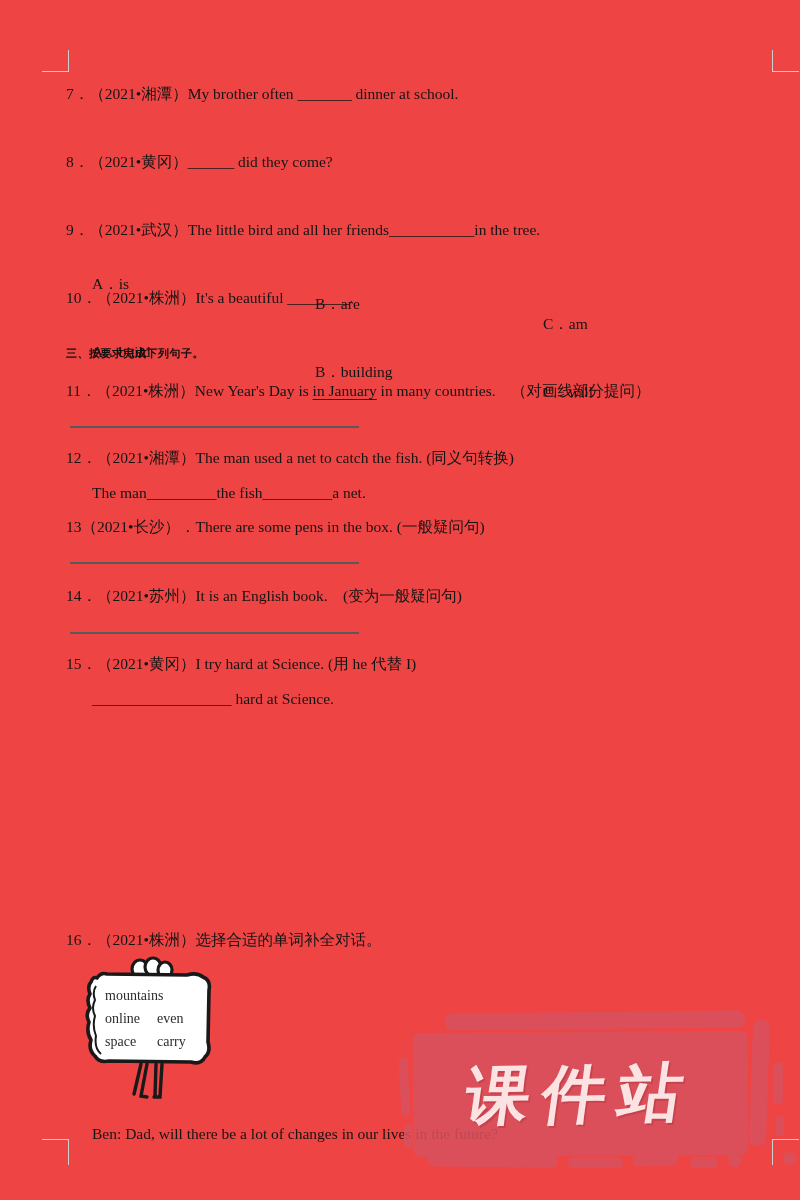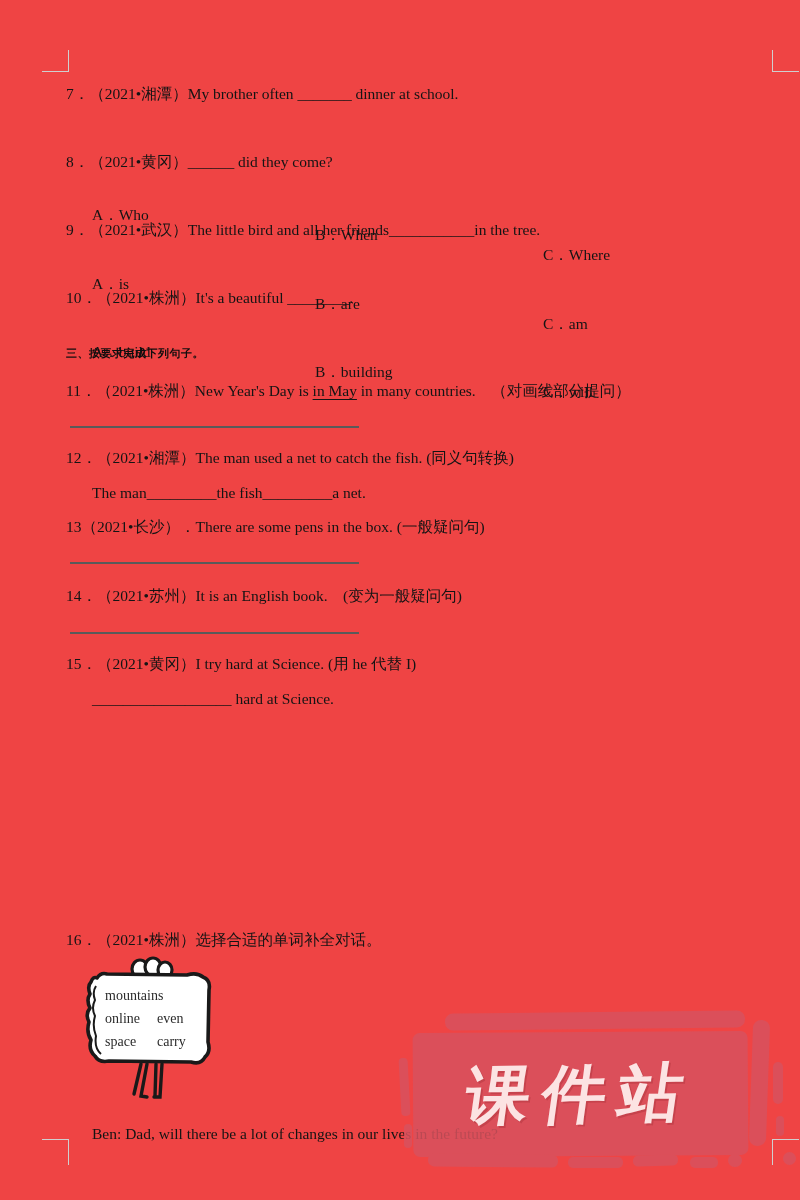--- a/index.html
+++ b/index.html
@@ -57,43 +57,38 @@
 <div class="page">
 
   <div class="corner tl"></div>
   <div class="corner tr"></div>
   <div class="corner bl"></div>
   <div class="corner br"></div>
 
   <div class="row stem" style="top:84px">7．（2021•湘潭）My brother often _______ dinner at school.</div>
 
   <div class="row stem" style="top:152px">8．（2021•黄冈）______ did they come?</div>
-  <div class="row opts" style="top:185px">
-    <span class="optA">A．Who</span>
-    <span class="optB">B．When</span>
-    <span class="optC">C．Where</span>
-  </div>
 
   <div class="row stem" style="top:220px">9．（2021•武汉）The little bird and all her friends___________in the tree.</div>
   <div class="row opts" style="top:254px">
     <span class="optA">A．is</span>
     <span class="optB">B．are</span>
     <span class="optC">C．am</span>
   </div>
 
   <div class="row stem" style="top:288px">10．（2021•株洲）It's a beautiful ________.</div>
   <div class="row opts" style="top:322px">
     <span class="optA">A．build</span>
     <span class="optB">B．building</span>
     <span class="optC">C．will</span>
   </div>
 
   <div class="sec-header" style="top:346px">三、按要求完成下列句子。</div>
 
-  <div class="row stem" style="top:381px"><span>11．（2021•株洲）New Year's Day is </span><span class="u">in May</span><span> in many countries.　（对画线部分提问）</span></div>
+  <div class="row stem" style="top:381px"><span>11．（2021•株洲）New Year's Day is </span><span class="u">in January</span><span> in many countries.　（对画线部分提问）</span></div>
   <div class="ansline" style="top:426px"></div>
 
   <div class="row stem" style="top:448px">12．（2021•湘潭）The man used a net to catch the fish. (同义句转换)</div>
   <div class="row indent" style="top:483px">The man_________the fish_________a net.</div>
 
   <div class="row stem" style="top:517px">13（2021•长沙）．There are some pens in the box. (一般疑问句)</div>
   <div class="ansline" style="top:562px"></div>
 
   <div class="row stem" style="top:586px">14．（2021•苏州）It is an English book.　(变为一般疑问句)</div>
   <div class="ansline" style="top:632px"></div>

